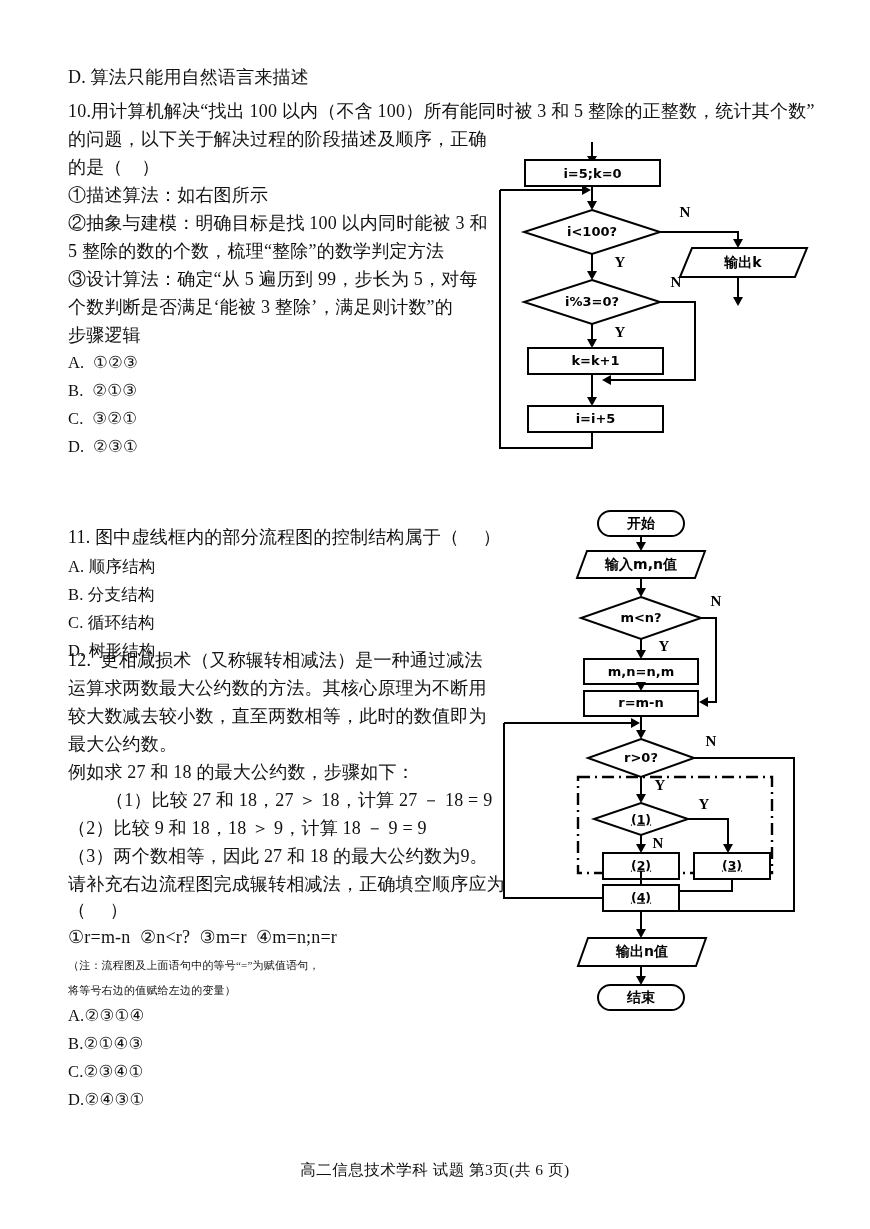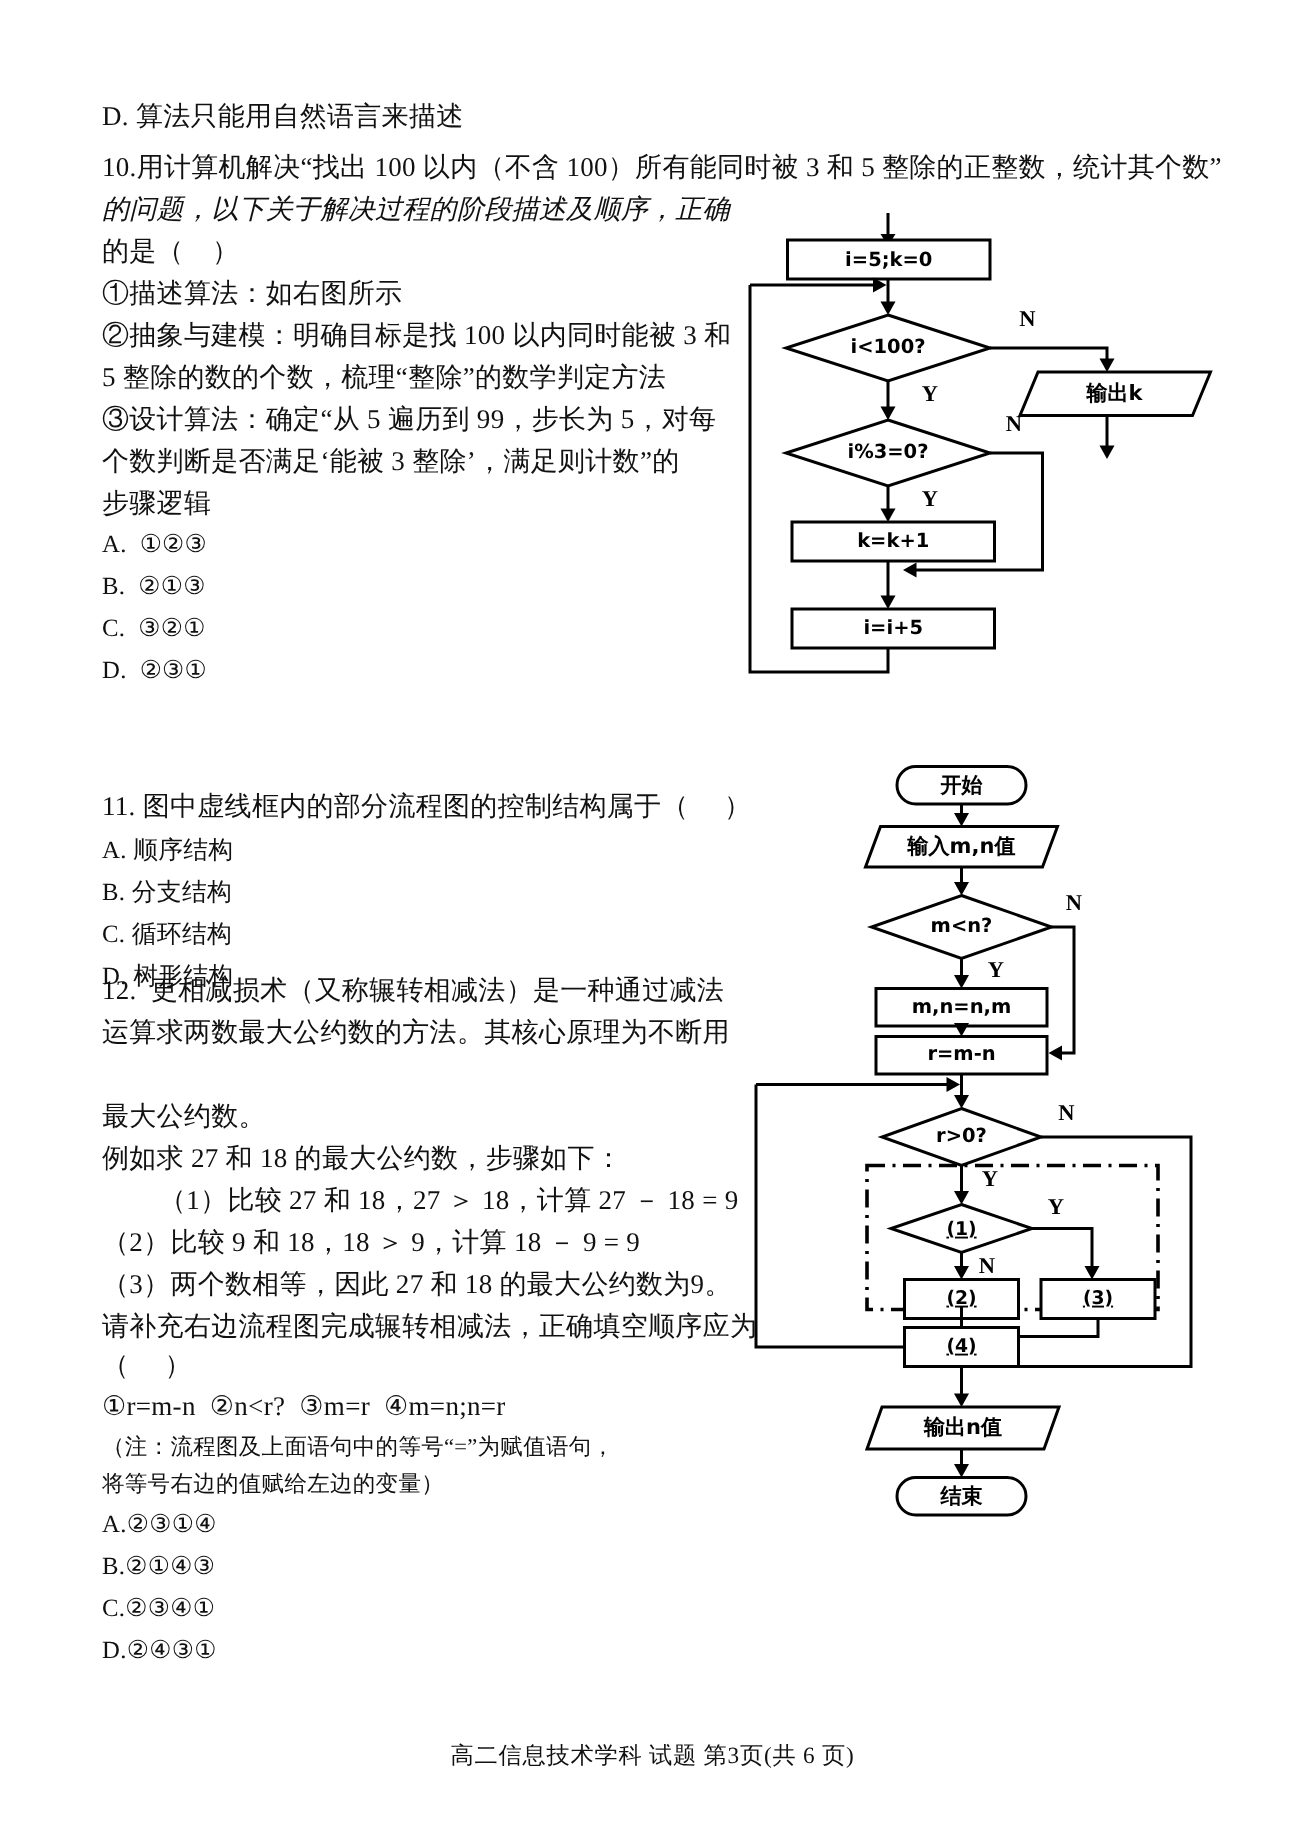--- a/index.html
+++ b/index.html
@@ -9,21 +9,21 @@
     font-family:"Liberation Serif","DejaVu Serif",serif;
     color:#111;
   }
   .page{position:absolute;left:0;top:0;width:870px;height:1229px;}
 
   
   .txt{position:absolute;white-space:pre;font-size:18px;letter-spacing:.2px;}
   .col-left{left:68px;}
   .line{line-height:30px;}
   .opt{font-size:16.5px;line-height:30px;}
-  .small{font-size:15px;text-align:center;}
+  .small{font-size:11px;text-align:center;}
 
   .footer{
     position:absolute;left:0;top:1160px;width:870px;text-align:center;
     font-size:15.5px;letter-spacing:.5px;
   }
 
   
   .fc{position:absolute;}
   .fc svg{display:block;overflow:visible;}
   .node-text{
@@ -52,21 +52,21 @@
   .dashbox{fill:none;stroke:#000000;stroke-width:2.4;stroke-dasharray:12 5 2 5;}
 </style>
 </head>
 <body>
 
 <div class="page">
 
   <div class="txt col-left line" style="top:62px;">D. 算法只能用自然语言来描述</div>
 
   <div class="txt col-left line" style="top:96px;">10.用计算机解决“找出 100 以内（不含 100）所有能同时被 3 和 5 整除的正整数，统计其个数”</div>
-  <div class="txt col-left line" style="top:124px;font-style:italic;">的问题，以下关于解决过程的阶段描述及顺序，正确</div>
+  <div class="txt col-left line" style="top:124px;">的问题，以下关于解决过程的阶段描述及顺序，正确</div>
   <div class="txt col-left line" style="top:152px;">的是（    ）</div>
   <div class="txt col-left line" style="top:180px;">①描述算法：如右图所示</div>
   <div class="txt col-left line" style="top:208px;">②抽象与建模：明确目标是找 100 以内同时能被 3 和</div>
   <div class="txt col-left line" style="top:236px;">5 整除的数的个数，梳理“整除”的数学判定方法</div>
   <div class="txt col-left line" style="top:264px;">③设计算法：确定“从 5 遍历到 99，步长为 5，对每</div>
   <div class="txt col-left line" style="top:292px;">个数判断是否满足‘能被 3 整除’，满足则计数”的</div>
   <div class="txt col-left line" style="top:320px;">步骤逻辑</div>
 
   <div class="txt col-left opt" style="top:348px;">A.  ①②③</div>
   <div class="txt col-left opt" style="top:376px;">B.  ②①③</div>
@@ -74,20 +74,21 @@
   <div class="txt col-left opt" style="top:432px;">D.  ②③①</div>
 
   <div class="txt col-left line" style="top:522px;">11. 图中虚线框内的部分流程图的控制结构属于（     ）</div>
   <div class="txt col-left opt" style="top:552px;">A. 顺序结构</div>
   <div class="txt col-left opt" style="top:580px;">B. 分支结构</div>
   <div class="txt col-left opt" style="top:608px;">C. 循环结构</div>
   <div class="txt col-left opt" style="top:636px;">D. 树形结构</div>
 
   <div class="txt col-left line" style="top:645px;">12.  更相减损术（又称辗转相减法）是一种通过减法</div>
   <div class="txt col-left line" style="top:673px;">运算求两数最大公约数的方法。其核心原理为不断用</div>
+  <div class="txt col-left line" style="top:701px;">较大数减去较小数，直至两数相等，此时的数值即为</div>
   <div class="txt col-left line" style="top:729px;">最大公约数。</div>
   <div class="txt col-left line" style="top:757px;">例如求 27 和 18 的最大公约数，步骤如下：</div>
   <div class="txt col-left line" style="top:785px;margin-left:38px;">（1）比较 27 和 18，27 ＞ 18，计算 27 － 18 = 9</div>
   <div class="txt col-left line" style="top:813px;">（2）比较 9 和 18，18 ＞ 9，计算 18 － 9 = 9</div>
   <div class="txt col-left line" style="top:841px;">（3）两个数相等，因此 27 和 18 的最大公约数为9。</div>
   <div class="txt col-left line" style="top:869px;">请补充右边流程图完成辗转相减法，正确填空顺序应为</div>
   <div class="txt col-left line" style="top:895px;">（     ）</div>
   <div class="txt col-left line" style="top:922px;">①r=m-n  ②n&lt;r?  ③m=r  ④m=n;n=r</div>
   <div class="txt col-left line small" style="top:950px;">（注：流程图及上面语句中的等号“=”为赋值语句，</div>
   <div class="txt col-left line small" style="top:975px;">将等号右边的值赋给左边的变量）</div>

